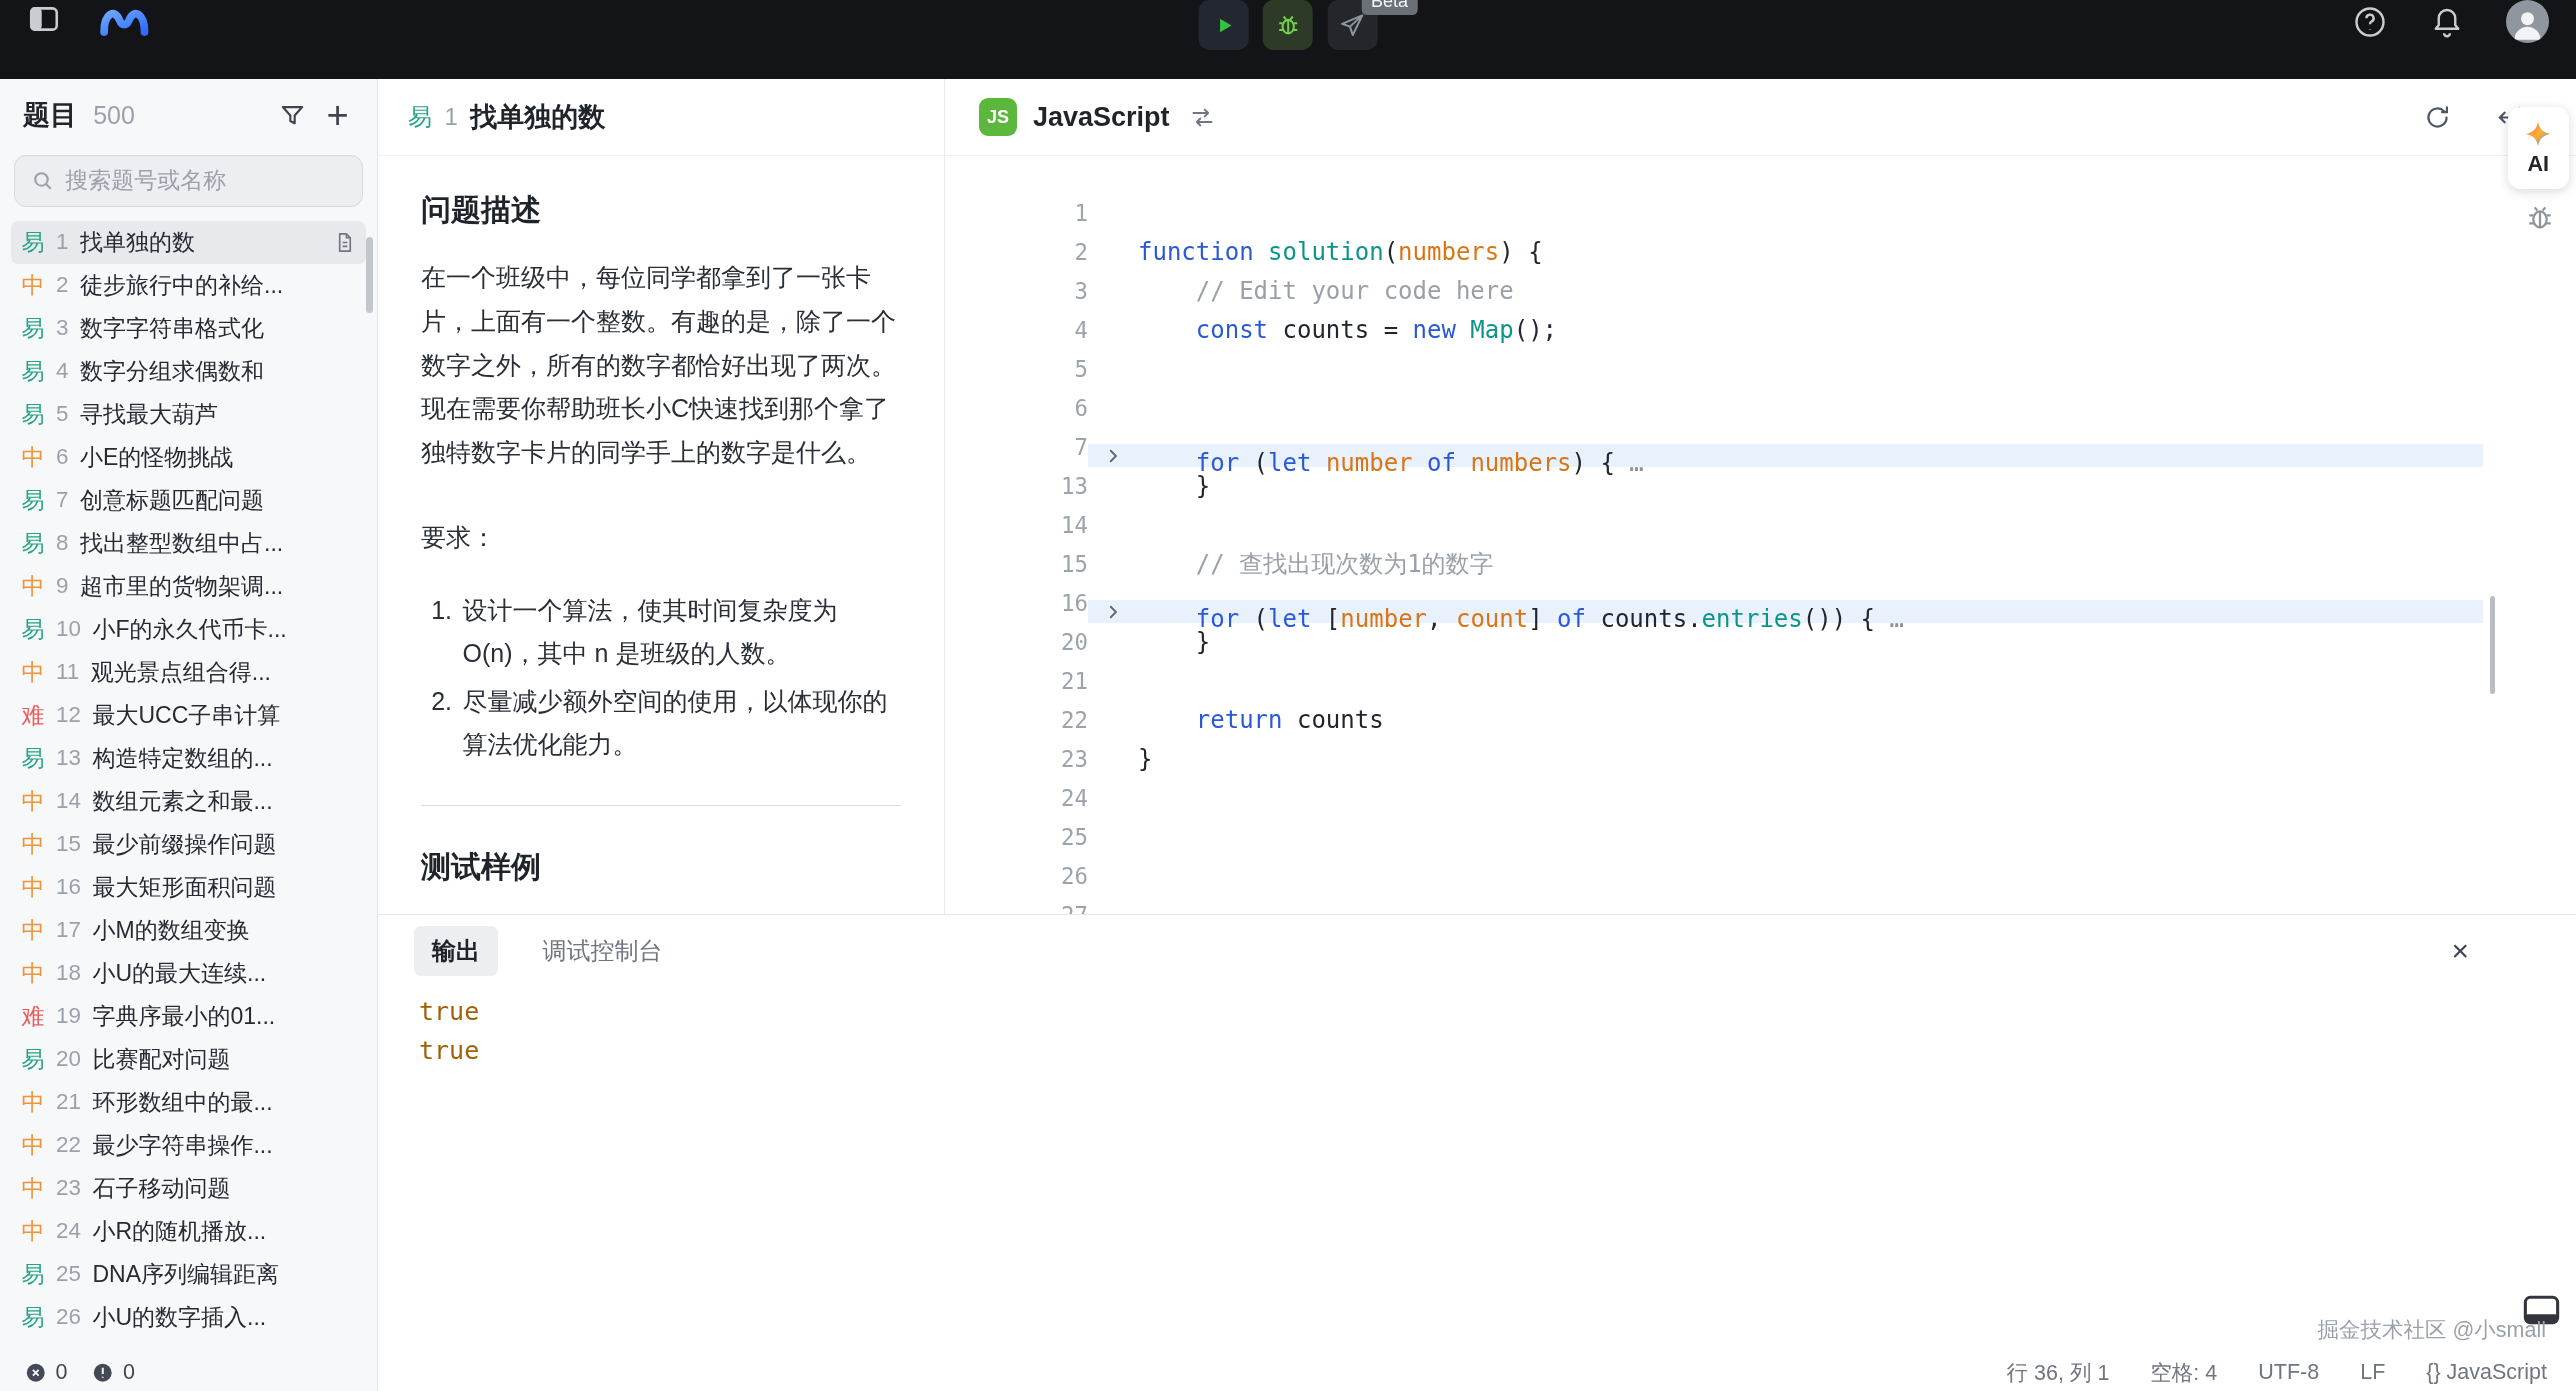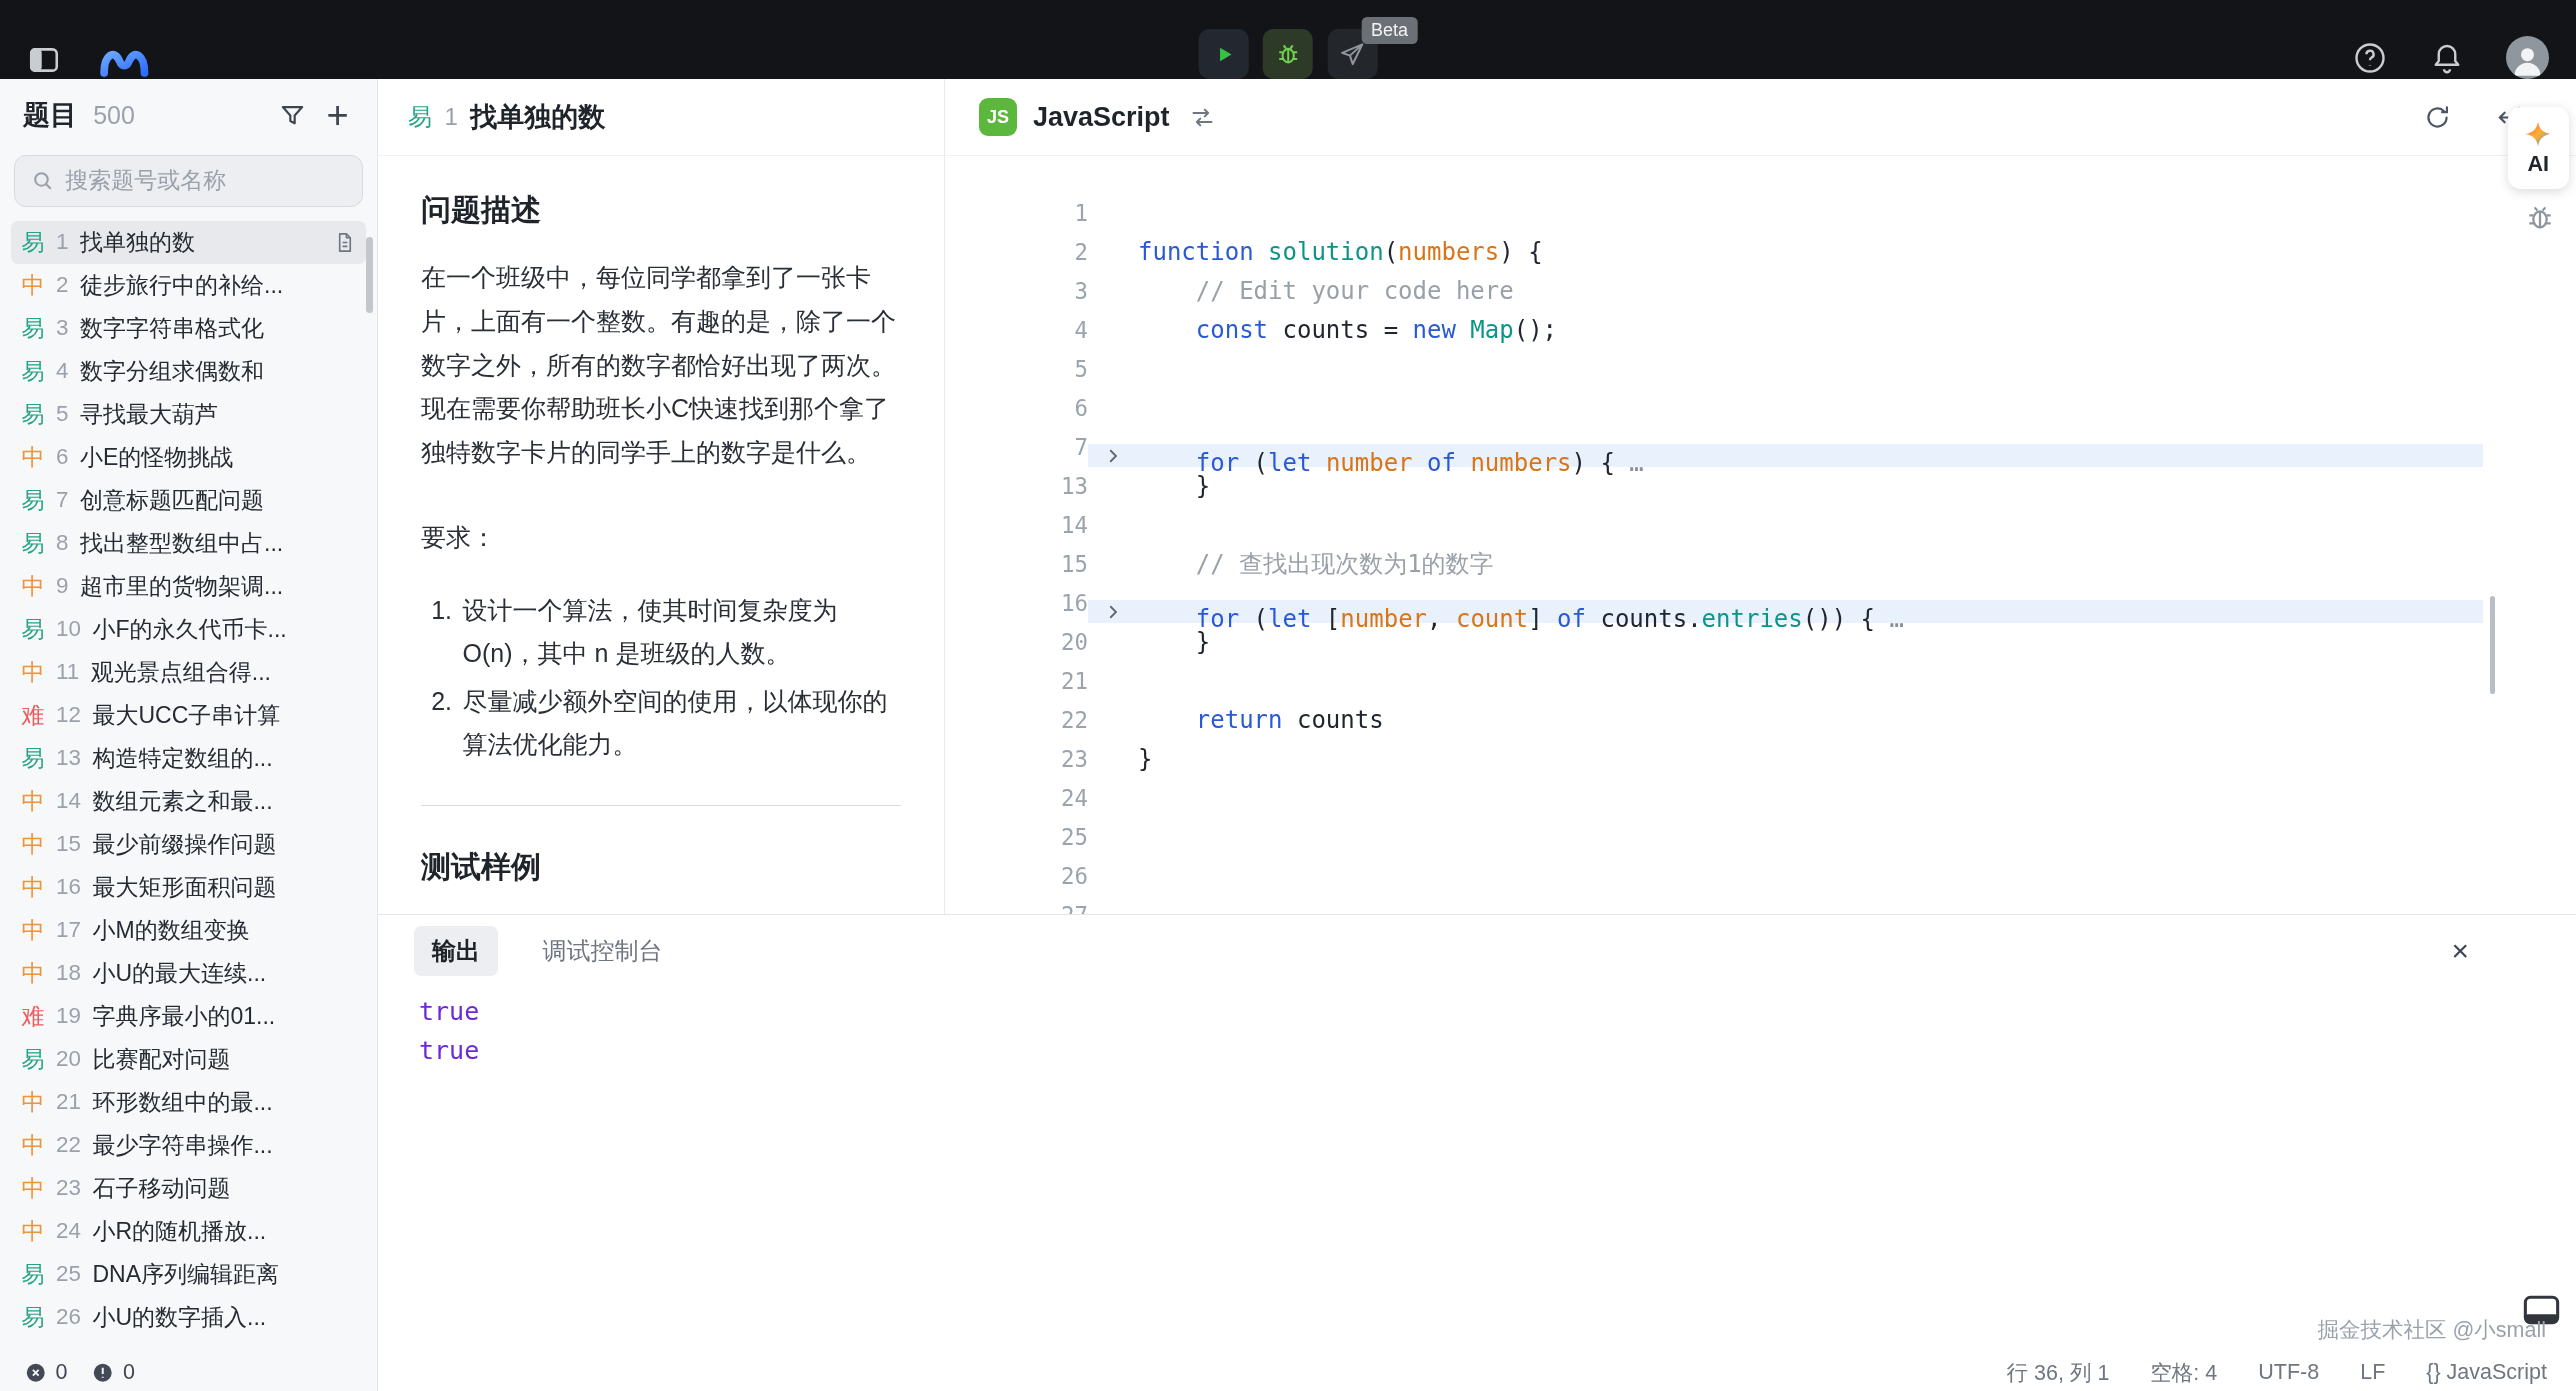--- a/index.html
+++ b/index.html
@@ -4,21 +4,21 @@
 <style>
   * { box-sizing: border-box; margin: 0; padding: 0; }
   html,body { width:2576px; height:1392px; }
   body {
     font-family: "Liberation Sans", "DejaVu Sans", sans-serif;
     background:#ffffff; color:#21262e; overflow:hidden; position:relative;
   }
   .app { width:2576px; height:1392px; display:flex; flex-direction:column; position:relative; }
 
   
-  .topbar { height:79px; background:#131417; display:flex; align-items:flex-end; padding:0 27px; position:relative; flex:none; }
+  .topbar { height:79px; background:#131417; display:flex; align-items:flex-start; padding:0 27px; position:relative; flex:none; }
   .tb-left { display:flex; align-items:center; gap:36px; }
   .icon-btn { background:none; border:none; cursor:pointer; display:flex; align-items:center; justify-content:center; color:#c9cdd2; }
   .tb-center { position:absolute; left:50%; transform:translateX(-50%); display:flex; align-items:center; gap:14.3px; }
   .tb-sq { width:50px; height:50px; border-radius:10.7px; border:none; display:flex; align-items:center; justify-content:center; cursor:pointer; }
   .run-btn   { background:#232830; }
   .debug-btn { background:#2d3a28; }
   .send-wrap { position:relative; }
   .send-btn  { background:#23262b; }
   .beta-badge { position:absolute; top:-12.5px; left:34px; background:#6b7076; color:#f2f3f5; font-size:18px; line-height:1; padding:4.5px 9.8px; border-radius:5.4px; white-space:nowrap; }
   .tb-right { margin-left:auto; display:flex; align-items:center; gap:41px; }
@@ -84,21 +84,21 @@
   .tk-cm { color:#99a0a8; } .tk-pl { color:#21262e; } .tk-fd { color:#8b929b; }
   .ed-thumb { position:absolute; right:81px; top:420px; width:5.4px; height:98px; background:#b9bec5; border-radius:2.7px; cursor:pointer; }
 
   
   .output-panel { flex:1; border-top:0.9px solid #e4e6ea; background:#fff; display:flex; flex-direction:column; min-height:0; }
   .op-header { height:72px; flex:none; display:flex; align-items:center; gap:41px; padding:0 107px 0 36px; }
   .op-tab { font-size:24px; color:#6f7680; background:none; border:none; cursor:pointer; padding:9px 3.6px; font-family:inherit; }
   .op-tab.active { background:#eceef1; border-radius:7.2px; padding:9px 18px; font-weight:700; color:#1f242b; }
   .op-close { margin-left:auto; background:none; border:none; cursor:pointer; font-size:30px; color:#3f4550; line-height:1; }
   .op-body { padding:5.4px 41px; font-family:"DejaVu Sans Mono","Liberation Mono",monospace; font-size:25px; }
-  .oline { line-height:39px; color:#6d28d9; }
+  .oline { line-height:39px; color:#a16207; }
 
   
   .statusbar { height:39px; flex:none; display:flex; align-items:stretch; font-size:21.5px; color:#6f7680; background:#fff; }
   .stb-left { width:378px; flex:none; background:#f7f8fa; border-right:0.9px solid #e4e6ea; display:flex; align-items:center; gap:9px; padding:0 25px; }
   .stb-left .cnt { margin-right:16px; color:#3f4550; }
   .stb-right { flex:1; display:flex; align-items:center; justify-content:flex-end; gap:41px; padding-right:29px; }
   .st-item { white-space:nowrap; cursor:pointer; }
   .watermark { position:absolute; right:30px; bottom:48px; font-size:21.5px; color:#9aa1ab; }
 
   

